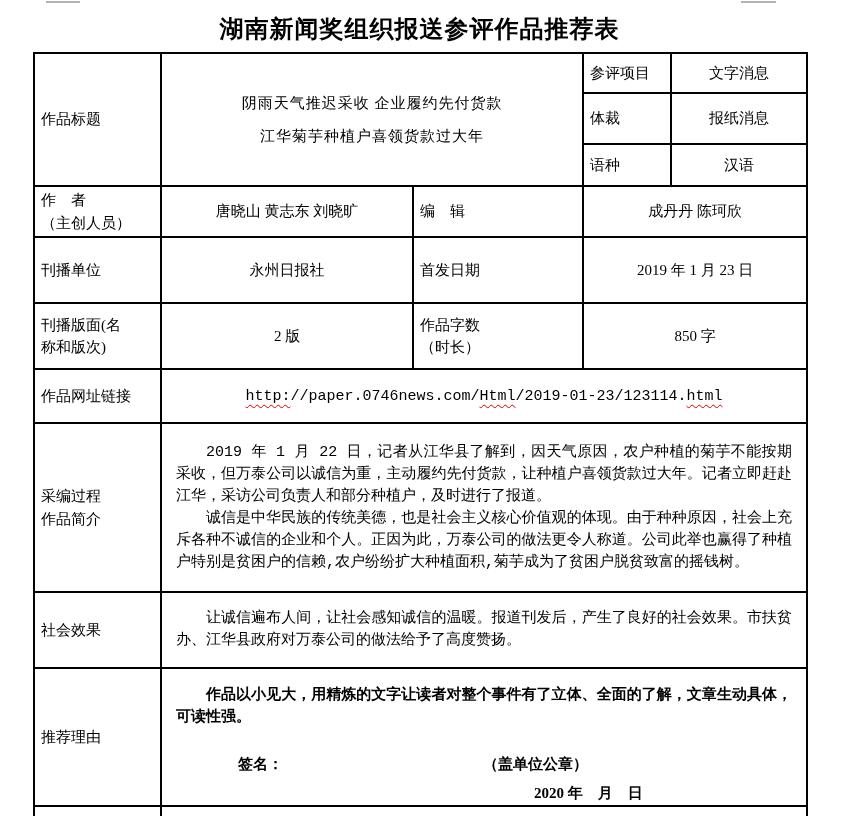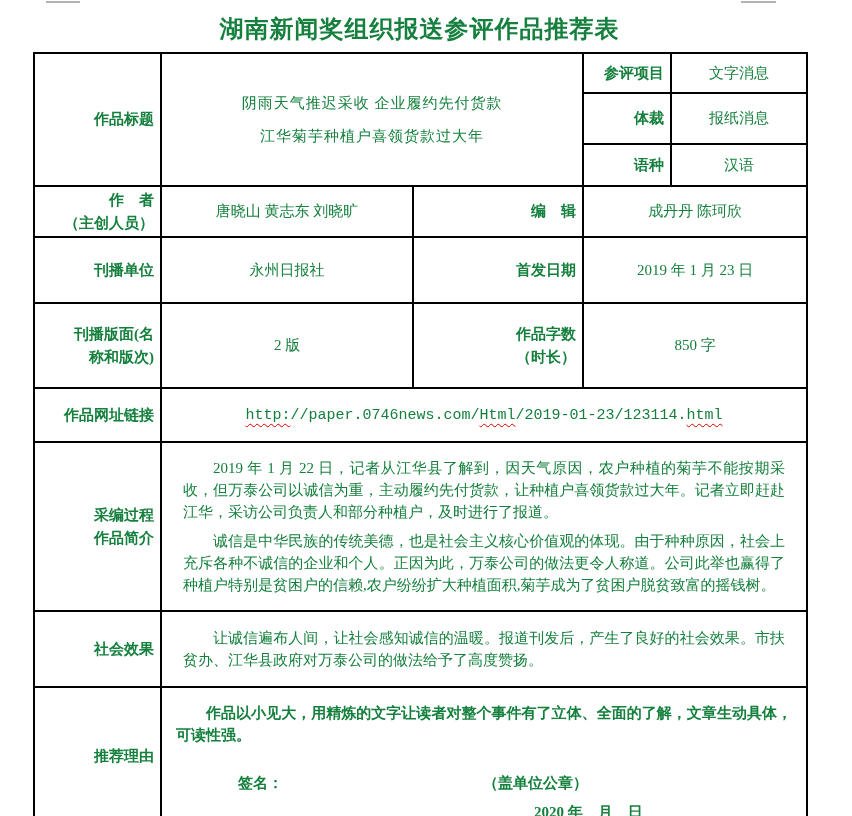--- a/index.html
+++ b/index.html
@@ -2,21 +2,21 @@
 <html><head>
 <meta charset="utf-8">
 <style>
   html,body{margin:0;padding:0;background:#fff;}
   .page{
     position:relative;
     width:852px;height:816px;
     overflow:hidden;
     background:#fff;
     font-family:"Liberation Serif", serif;
-    color:#15803d;
+    color:#000000;
   }
   .margin-mark{position:absolute;height:2px;background:#b3b3b3;top:1px;}
   .margin-mark.left{left:46px;width:34px;}
   .margin-mark.right{left:741px;width:35px;}
   .doc-title{
     width:773px;margin-left:33px;
     height:46px;padding-top:6px;
     display:flex;align-items:center;justify-content:center;
     font-size:24px;font-weight:bold;letter-spacing:1px;
   }
@@ -24,43 +24,43 @@
     border-collapse:collapse;table-layout:fixed;
     margin-left:33px;width:773px;
   }
   table.form td{
     border:2px solid #000;
     font-size:15px;
     padding:2px 6px;
     vertical-align:middle;
   }
   td.lbl{
-    text-align:right;
+    text-align:left;
     white-space:pre-line;
     line-height:1.5;
-    font-weight:bold;
   }
   td.val{text-align:center;}
   .title-lines{display:flex;flex-direction:column;gap:14px;align-items:center;}
   .title-lines span{font-size:15px;letter-spacing:1px;}
   .url-cell{text-align:center;font-family:"Liberation Mono", monospace;font-size:15px;border-radius:15px;}
   .sp{
     text-decoration:underline;
     text-decoration-style:wavy;
     text-decoration-color:#dd0000;
     text-decoration-thickness:1px;
     text-underline-offset:4px;
   }
   .paras{padding:2px 8px;}
   .paras p{
-    margin:7px;
+    margin:0;
     text-indent:2em;
     line-height:22px;
     text-align:justify;
     font-size:15px;
+    font-family:Liberation Mono, monospace;
   }
   .rec-cell{vertical-align:top;font-weight:bold;}
   .rec-inner{padding:12px 8px 0 8px;}
   .rec-inner p{margin:0;text-indent:2em;line-height:22px;text-align:justify;font-size:15px;}
   .sign-row{display:flex;margin-top:28px;font-size:15px;}
   .sign-row .sign{margin-left:62px;}
   .sign-row .seal{margin-left:200px;}
   .date-row{margin-top:10px;margin-left:358px;font-size:15px;}
 </style>
 </head>
@@ -111,21 +111,21 @@
       <td class="val" colspan="2">成丹丹 陈珂欣</td>
     </tr>
 
     <tr style="height:66px">
       <td class="lbl">刊播单位</td>
       <td class="val">永州日报社</td>
       <td class="lbl">首发日期</td>
       <td class="val" colspan="2">2019 年 1 月 23 日</td>
     </tr>
 
-    <tr style="height:85px">
+    <tr style="height:66px">
       <td class="lbl">刊播版面(名
 称和版次)</td>
       <td class="val">2 版</td>
       <td class="lbl">作品字数
 （时长）</td>
       <td class="val" colspan="2">850 字</td>
     </tr>
 
     <tr style="height:54px">
       <td class="lbl">作品网址链接</td>

